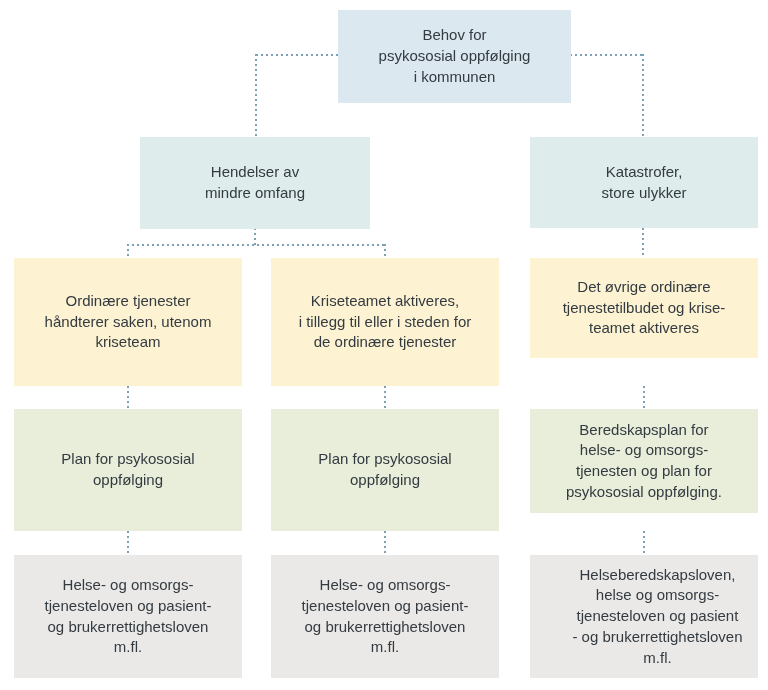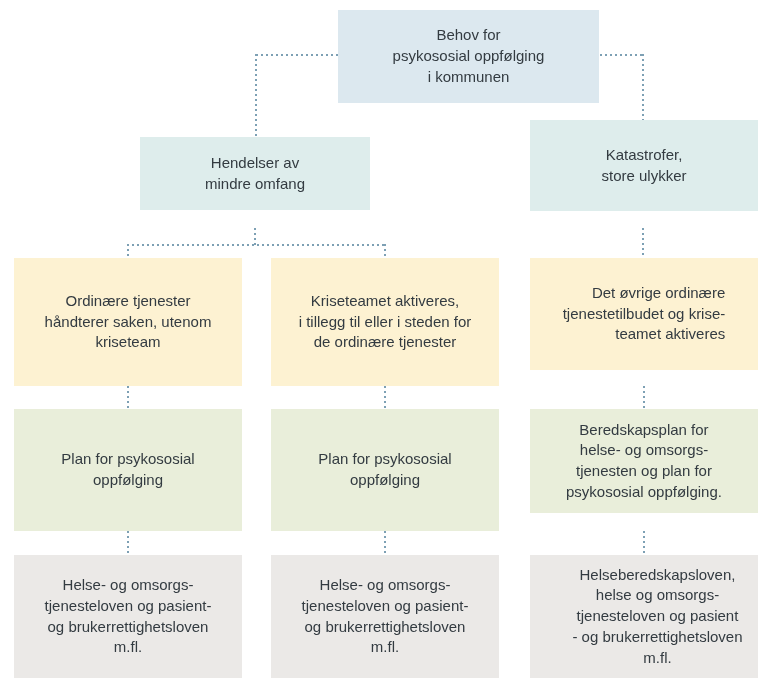--- a/index.html
+++ b/index.html
@@ -61,36 +61,36 @@
   <div class="conn v" style="left:642px; top:228px; height:30px;"></div>
 
   <div class="conn v" style="left:127px; top:386px; height:23px;"></div>
   <div class="conn v" style="left:384px; top:386px; height:23px;"></div>
   <div class="conn v" style="left:643px; top:386px; height:23px;"></div>
 
   <div class="conn v" style="left:127px; top:531px; height:24px;"></div>
   <div class="conn v" style="left:384px; top:531px; height:24px;"></div>
   <div class="conn v" style="left:643px; top:531px; height:24px;"></div>
 
-  <div class="node root" style="left:338px; top:10px; width:261px; height:93px;">Behov for
+  <div class="node root" style="left:338px; top:10px; width:233px; height:93px;">Behov for
 psykososial oppfølging
 i kommunen</div>
 
-  <div class="node branch" style="left:140px; top:137px; width:230px; height:73px;">Hendelser av
+  <div class="node branch" style="left:140px; top:137px; width:230px; height:92px;">Hendelser av
 mindre omfang</div>
-  <div class="node branch" style="left:530px; top:120px; width:228px; height:91px;">Katastrofer,
+  <div class="node branch" style="left:530px; top:137px; width:228px; height:91px;">Katastrofer,
 store ulykker</div>
 
   <div class="node action" style="left:14px; top:258px; width:228px; height:128px;">Ordinære tjenester
 håndterer saken, utenom
 kriseteam</div>
   <div class="node action" style="left:271px; top:258px; width:228px; height:128px;">Kriseteamet aktiveres,
 i tillegg til eller i steden for
 de ordinære tjenester</div>
-  <div class="node action" style="left:530px; top:258px; width:228px; height:112px;text-align:right;">Det øvrige ordinære
+  <div class="node action" style="left:530px; top:258px; width:228px; height:100px;">Det øvrige ordinære
 tjenestetilbudet og krise-
 teamet aktiveres</div>
 
   <div class="node plan" style="left:14px; top:409px; width:228px; height:122px;">Plan for psykososial
 oppfølging</div>
   <div class="node plan" style="left:271px; top:409px; width:228px; height:122px;">Plan for psykososial
 oppfølging</div>
   <div class="node plan" style="left:530px; top:409px; width:228px; height:104px;">Beredskapsplan for
 helse- og omsorgs-
 tjenesten og plan for

